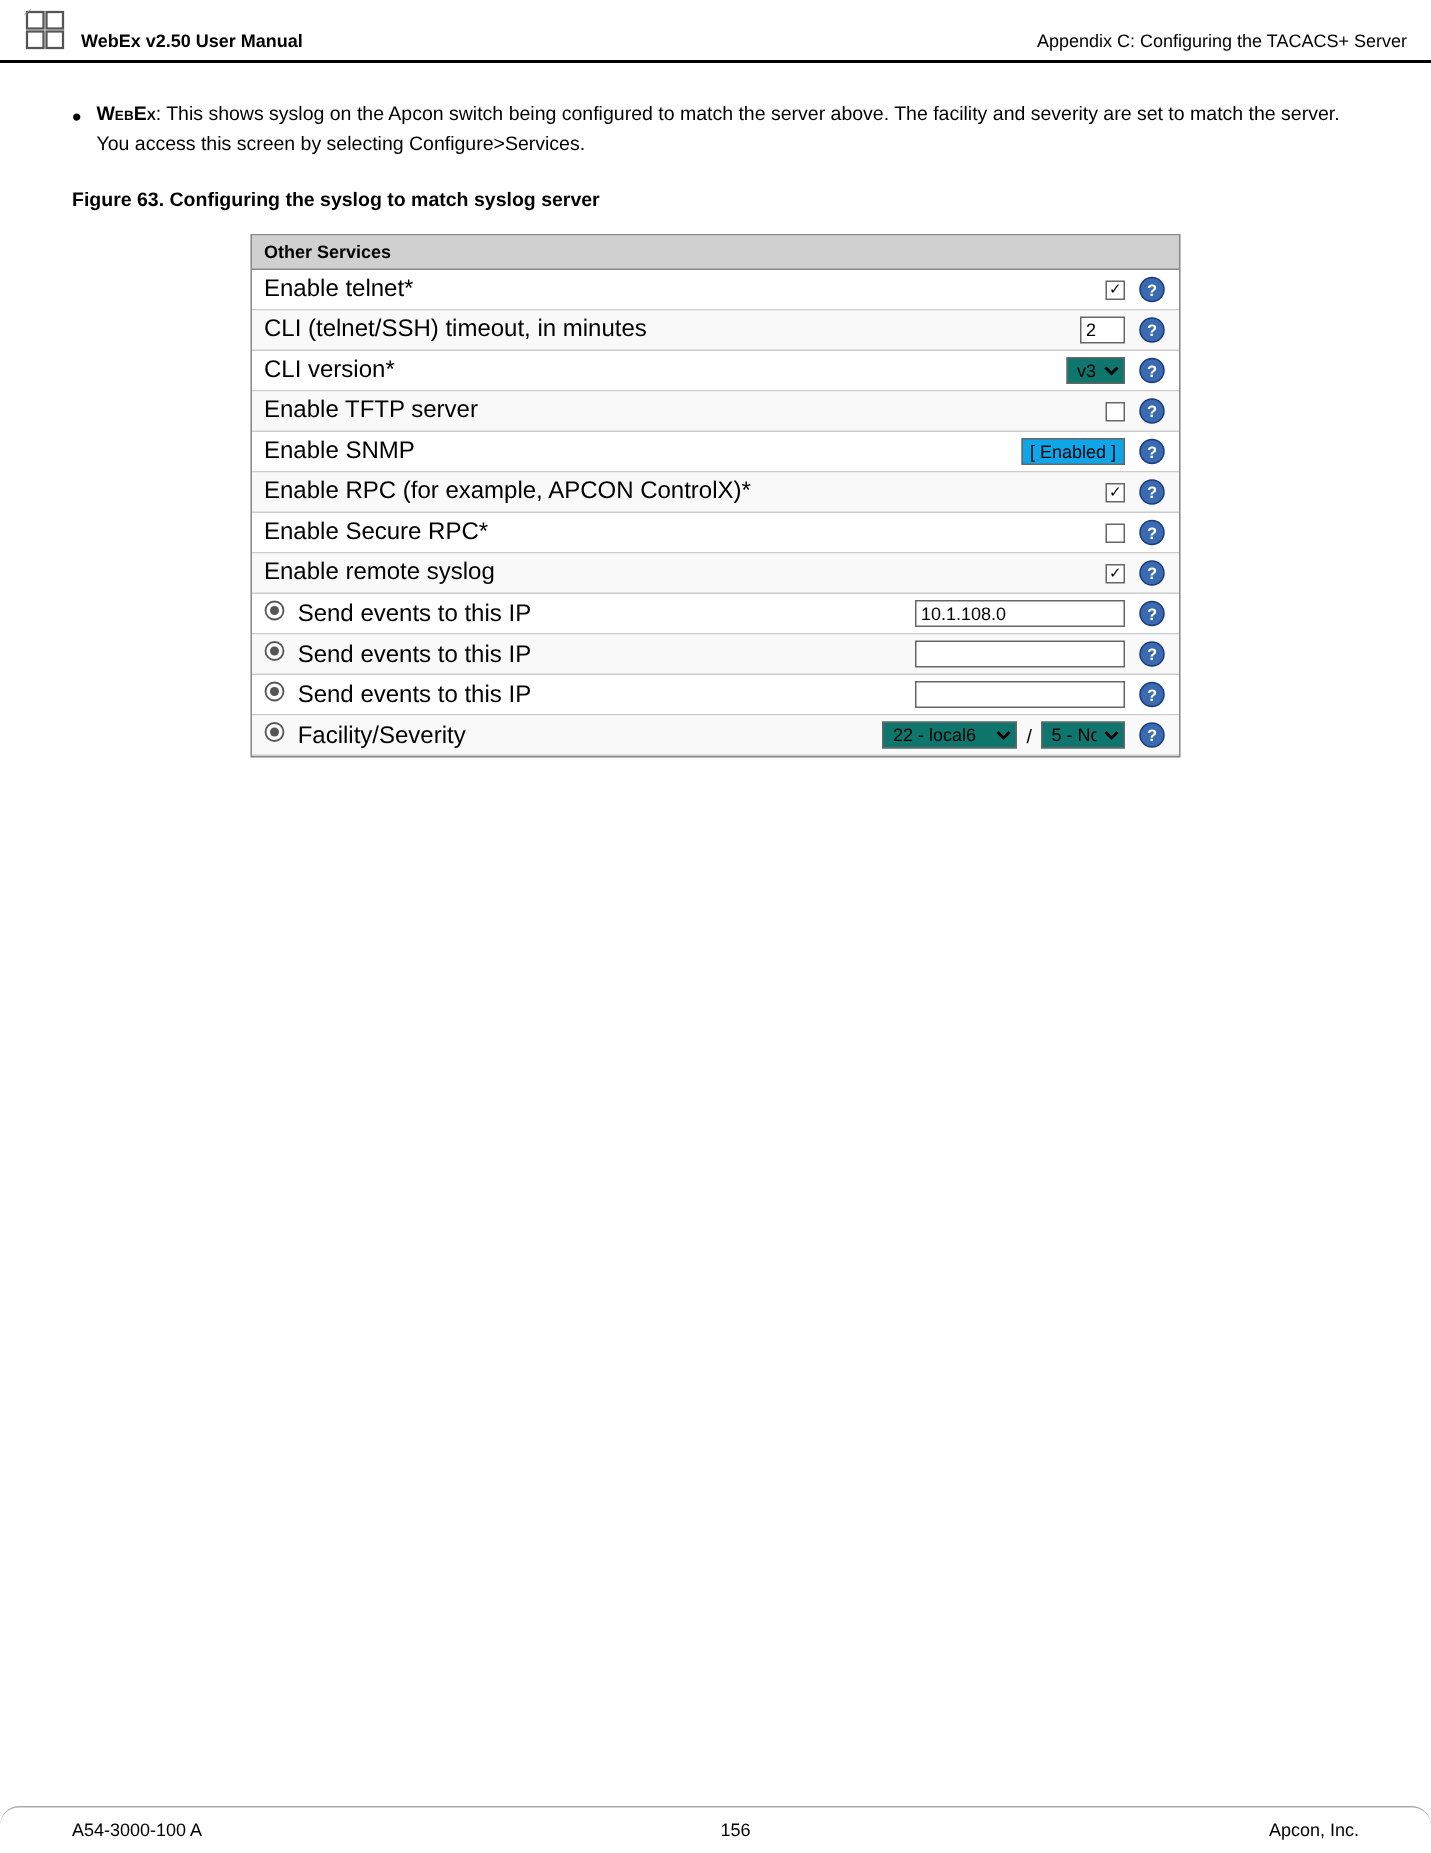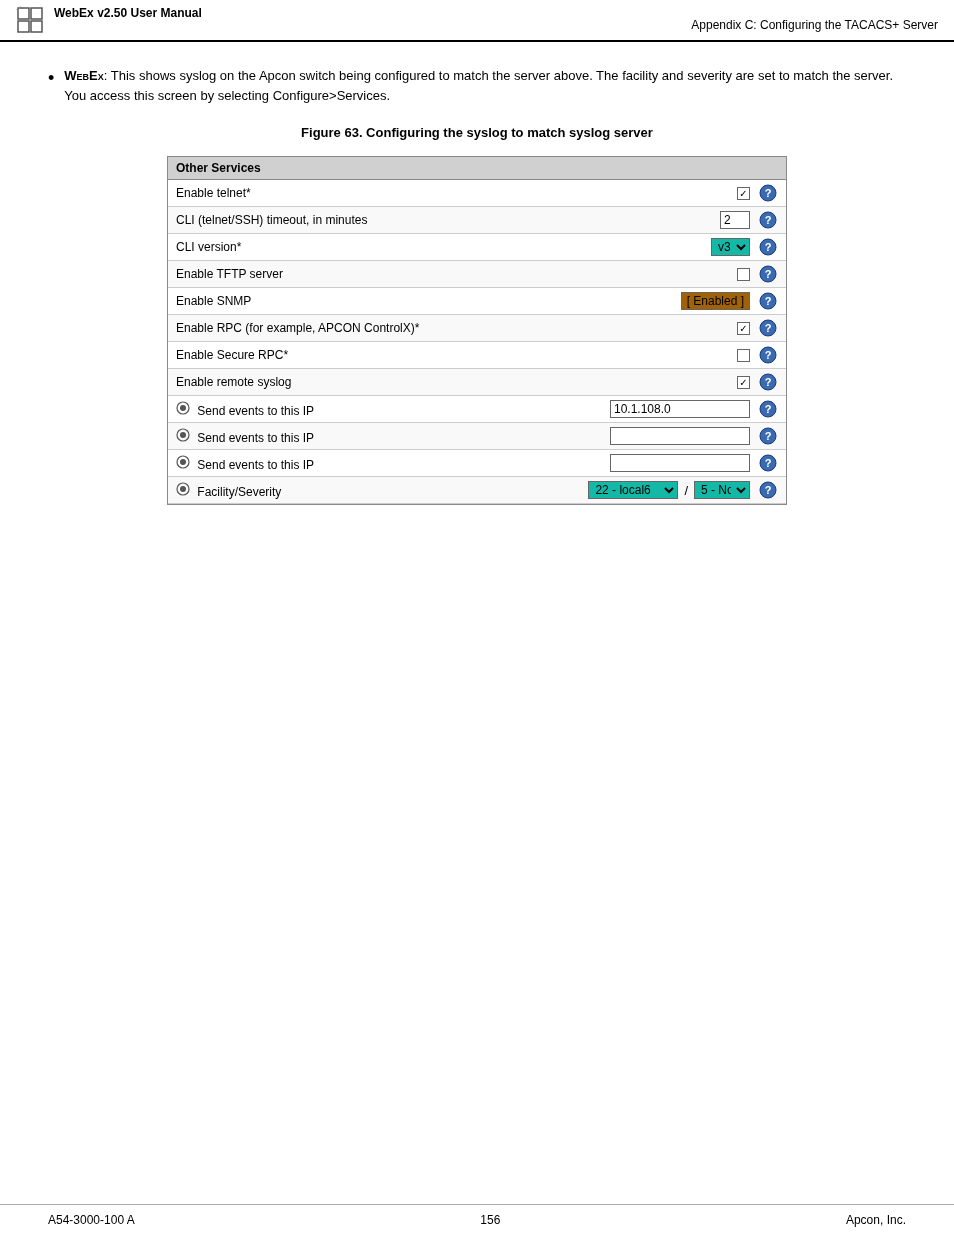--- a/index.html
+++ b/index.html
@@ -8,21 +8,21 @@
       min-height: 1235px;
       background: #fff;
       font-family: Arial, Helvetica, sans-serif;
       font-size: 13px;
       color: #000;
     }
 
     
     .page-header {
       display: flex;
-      align-items: flex-start;
+      align-items: flex-end;
       border-bottom: 2px solid #000;
       padding: 6px 16px;
       margin-bottom: 0;
     }
     .page-header .header-icon {
       width: 28px;
       height: 28px;
       margin-right: 10px;
     }
     .page-header .header-left {
@@ -56,21 +56,20 @@
       font-size: 13px;
     }
     .bullet-text .brand {
       font-weight: bold;
       font-variant: small-caps;
       font-size: 13px;
     }
 
     
     .figure-caption {
-      text-align: center;
       font-weight: bold;
       font-size: 13px;
       margin: 12px 0 12px 0;
     }
 
     
     .services-panel {
       border: 1px solid #888;
       background: #f0f0f0;
       width: 620px;
@@ -91,21 +90,21 @@
       padding: 3px 8px;
       border-bottom: 1px solid #ccc;
       min-height: 26px;
       background: #fff;
     }
     .services-row:nth-child(odd) {
       background: #f9f9f9;
     }
     .services-row-label {
       flex: 1;
-      font-size: 12px;
+      font-size: 16px;
       color: #000;
     }
     .services-row-control {
       display: flex;
       align-items: center;
       gap: 4px;
     }
 
     
     .cb {
@@ -134,30 +133,30 @@
       padding: 1px 3px;
       width: 140px;
     }
     .txt-input-sm {
       width: 30px;
     }
 
     
     .sel {
       border: 1px solid #666;
-      background: #14b8a6;
+      background: #0f766e;
       height: 18px;
       font-size: 12px;
       padding: 0 2px;
     }
 
     
     .status-badge {
       border: 1px solid #666;
-      background: #a16207;
+      background: #0ea5e9;
       font-size: 12px;
       padding: 1px 5px;
       white-space: nowrap;
     }
 
     
     .help-icon {
       width: 20px;
       height: 20px;
       display: inline-flex;
@@ -183,20 +182,21 @@
     .page-footer {
       position: absolute;
       bottom: 0;
       left: 0;
       width: 954px;
       display: flex;
       justify-content: space-between;
       padding: 8px 48px;
       font-size: 12px;
       border-top: 1px solid #aaa;
+      border-radius: 13px;
     }
 
     .page-wrapper {
       position: relative;
       min-height: 1235px;
     }
   </style>
 </head>
 <body>
 

